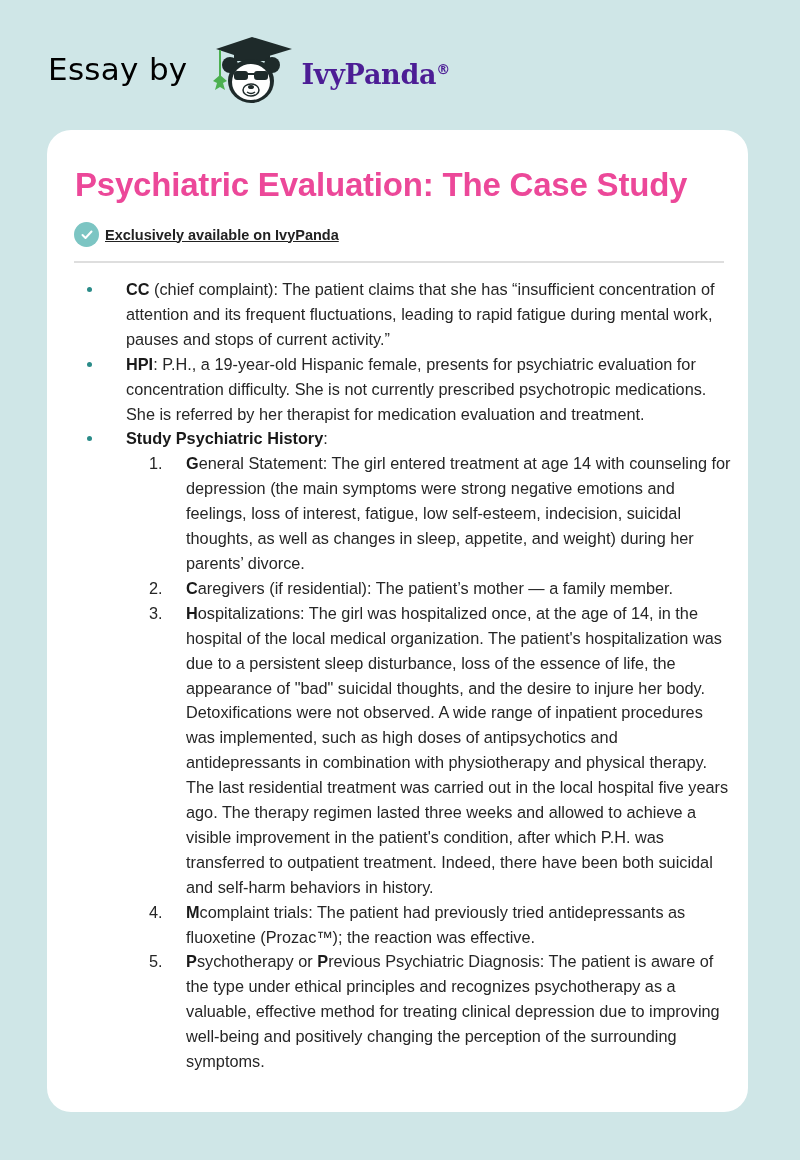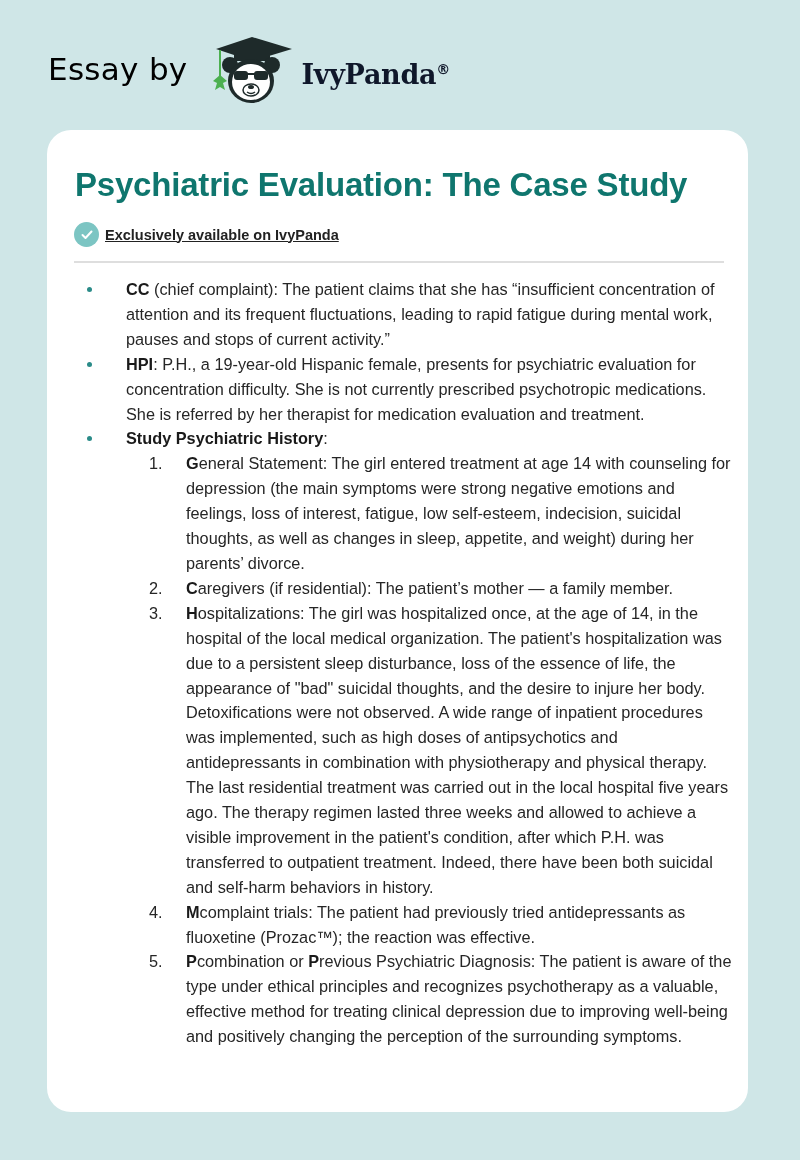--- a/index.html
+++ b/index.html
@@ -2,26 +2,26 @@
 <html><head>
   <meta charset="utf-8">
   <style>
     * { box-sizing: border-box; margin: 0; padding: 0; }
     html, body { width: 800px; height: 1160px; background: #cfe6e7; overflow: hidden; }
     body { font-family: "Liberation Sans", sans-serif; color: #222; position: relative; }
 
     .brand { position: absolute; left: 48px; top: 36px; height: 70px; display: flex; align-items: center; }
     .brand-prefix { font-family: "DejaVu Sans", sans-serif; font-size: 31px; color: #000000; letter-spacing: 0.3px; margin-right: 18px; margin-top: -4px; }
     .panda { width: 92px; height: 72px; position: relative; margin-right: 4px; }
-    .brand-name { font-family: "DejaVu Serif", serif; font-weight: bold; font-size: 27px; color: #0f172a; margin-top: 6px; letter-spacing: -0.3px; }
+    .brand-name { font-family: "DejaVu Serif", serif; font-weight: bold; font-size: 27px; color: #4c1d95; margin-top: 6px; letter-spacing: -0.3px; }
     .brand-reg { font-size: 14px; vertical-align: super; font-family: "DejaVu Sans", sans-serif; }
 
     .card { position: absolute; left: 47px; top: 130px; width: 701px; height: 982px; background: #ffffff; border-radius: 24px; }
 
-    .title { position: absolute; left: 28px; top: 36px; font-size: 33px; font-weight: bold; color: #0f766e; letter-spacing: -0.2px; }
+    .title { position: absolute; left: 28px; top: 36px; font-size: 33px; font-weight: bold; color: #ec4899; letter-spacing: -0.2px; }
 
     .badge { position: absolute; left: 27px; top: 92px; display: flex; align-items: center; text-decoration: underline; }
     .badge-icon { width: 25px; height: 25px; border-radius: 50%; background: #7cc5c3; display: flex; align-items: center; justify-content: center; margin-right: 6px; }
     .badge-text { font-size: 14.5px; font-weight: bold; color: #222; }
 
     .divider { position: absolute; left: 27px; top: 131px; width: 650px; height: 2px; background: #dedede; }
 
     .content { position: absolute; left: 0; top: 147px; width: 701px; font-size: 16.3px; line-height: 24.9px; color: #262626; }
     ul.bullets { list-style: none; }
     ul.bullets > li { position: relative; padding-left: 79px; padding-right: 16px; }
@@ -102,19 +102,19 @@
           <li>
             <span class="num">3.</span>
             <b>H</b><span>ospitalizations: The girl was hospitalized once, at the age of 14, in the hospital of the local medical organization. The patient's hospitalization was due to a persistent sleep disturbance, loss of the essence of life, the appearance of "bad" suicidal thoughts, and the desire to injure her body. Detoxifications were not observed. A wide range of inpatient procedures was implemented, such as high doses of antipsychotics and antidepressants in combination with physiotherapy and physical therapy. The last residential treatment was carried out in the local hospital five years ago. The therapy regimen lasted three weeks and allowed to achieve a visible improvement in the patient's condition, after which P.H. was transferred to outpatient treatment. Indeed, there have been both suicidal and self-harm behaviors in history.</span>
           </li>
           <li>
             <span class="num">4.</span>
             <b>M</b><span>complaint trials: The patient had previously tried antidepressants as fluoxetine (Prozac™); the reaction was effective.</span>
           </li>
           <li>
             <span class="num">5.</span>
-            <b>P</b><span>combination or </span><b>P</b><span>revious Psychiatric Diagnosis: The patient is aware of the type under ethical principles and recognizes psychotherapy as a valuable, effective method for treating clinical depression due to improving well-being and positively changing the perception of the surrounding symptoms.</span>
+            <b>P</b><span>sychotherapy or </span><b>P</b><span>revious Psychiatric Diagnosis: The patient is aware of the type under ethical principles and recognizes psychotherapy as a valuable, effective method for treating clinical depression due to improving well-being and positively changing the perception of the surrounding symptoms.</span>
           </li>
         </ol>
       </li>
     </ul>
   </div>
 </main>
 
 </body></html>

